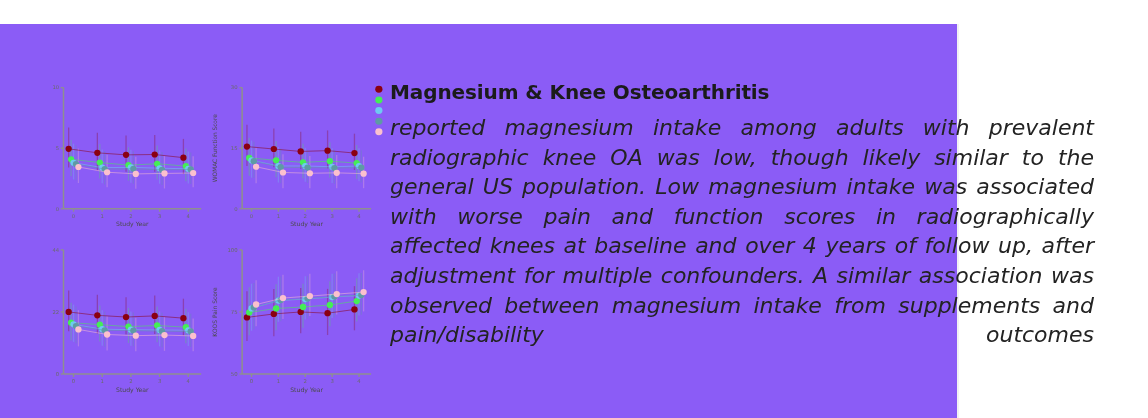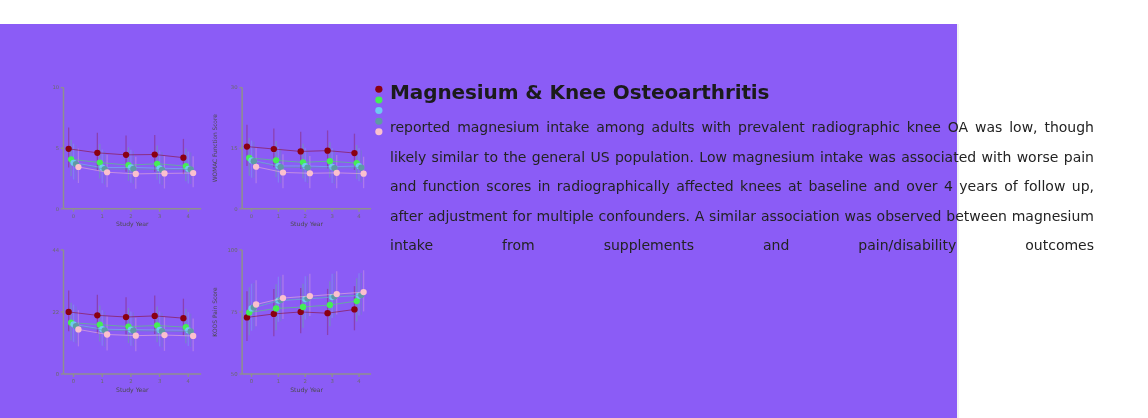--- a/index.html
+++ b/index.html
@@ -27,23 +27,23 @@
            font-size:3.6px;fill:#4a4a4a;}
   .ytitle{font-family:"DejaVu Sans","Liberation Sans",sans-serif;
           font-size:3.5px;fill:#4a4a4a;}
   .trend{fill:none;stroke-width:0.55;}
   .ebar{stroke-width:0.75;}
 
   
   #text-panel{position:absolute;left:390px;top:56px;width:704px;}
   #slide-title{font-size:20px;font-weight:bold;color:#1b1b1b;
                letter-spacing:-0.1px;margin:0 0 9px 0;line-height:1.2;}
-  #slide-body{font-size:14px;line-height:29.6px;color:#232323;
+  #slide-body{font-size:22px;line-height:29.6px;color:#232323;
               text-align:justify;text-justify:inter-word;margin:0;
-              hyphens:none;word-spacing:0px;}
+              hyphens:none;word-spacing:0px;font-style:italic;}
   #slide-body::after{content:"";display:inline-block;width:100%;}
 </style>
 </head>
 <body>
 
 <div id="slide">
 
   <div id="right-edge"></div>
 
   <div id="figure-panel">

